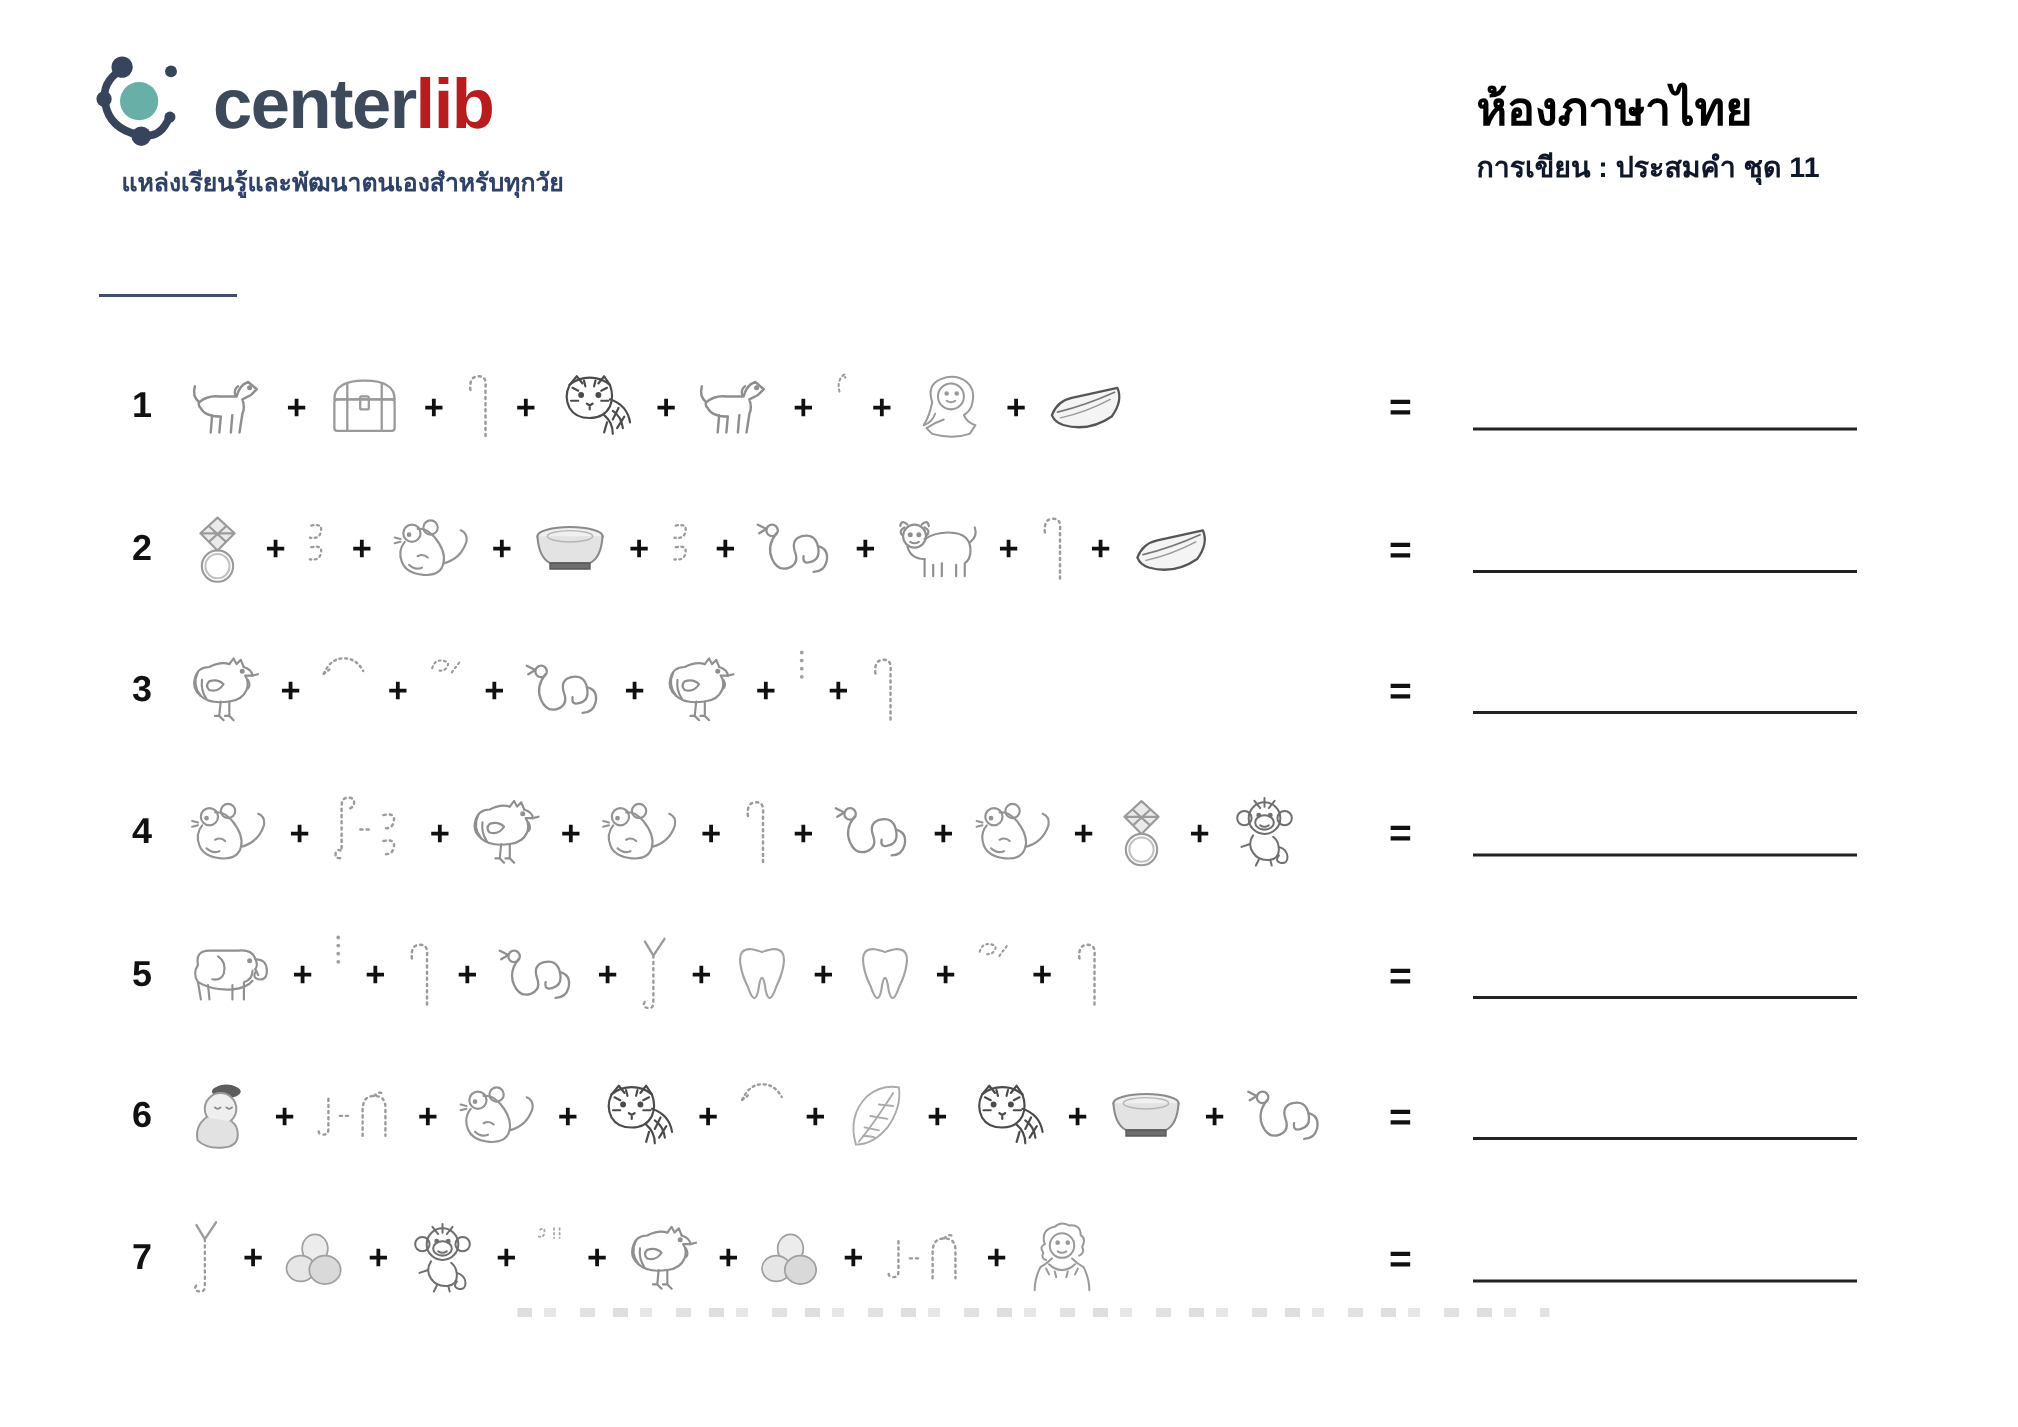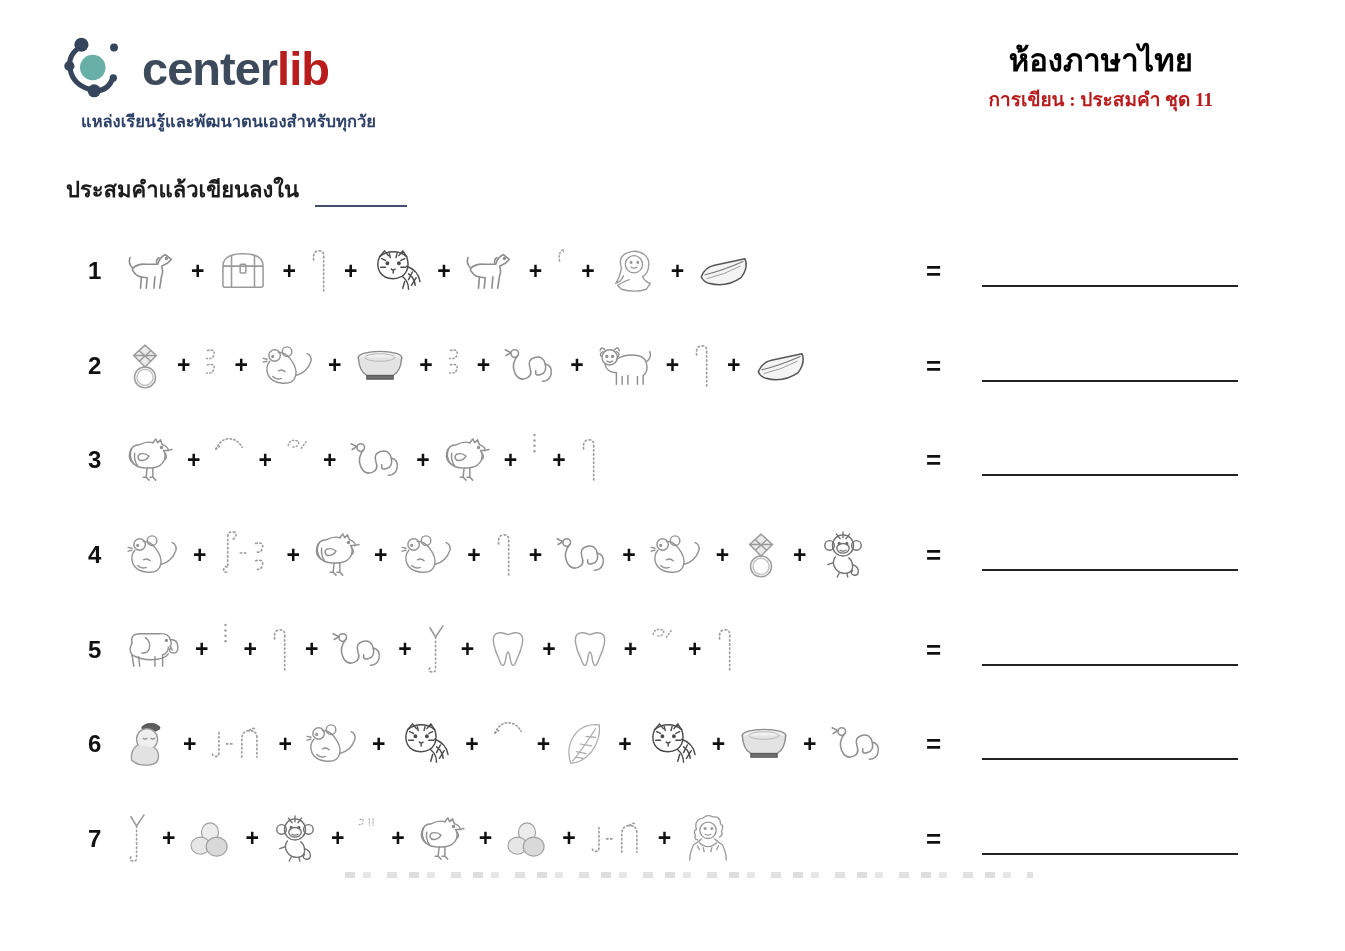--- a/index.html
+++ b/index.html
@@ -6,23 +6,23 @@
   .page{position:relative;width:1345px;height:951px;background:#ffffff;overflow:hidden;
         font-family:"Liberation Sans",sans-serif;color:#111;}
 
   
   .logo-row{position:absolute;left:60px;top:32px;display:flex;align-items:center;gap:8px;}
   .brand{font-size:47px;font-weight:700;letter-spacing:-1px;color:#3d4a5c;line-height:1;}
   .brand .lib{color:#b91c1c;}
   .tagline{position:absolute;left:81px;top:108px;font-size:16.5px;font-weight:700;color:#2e4168;}
 
   
-  .header-right{position:absolute;right:132px;top:42px;text-align:center;font-family:Liberation Serif, serif;}
+  .header-right{position:absolute;right:132px;top:54px;text-align:left;}
   .header-title{font-size:31px;font-weight:700;color:#000;line-height:1.2;}
-  .header-sub{font-size:19px;font-weight:700;color:#b91c1c;margin-top:5px;}
+  .header-sub{font-size:19px;font-weight:700;color:#0f172a;margin-top:5px;}
 
   
   .instruction{position:absolute;left:66px;top:172px;display:flex;align-items:flex-end;gap:16px;}
   .instruction-text{font-size:22px;font-weight:700;color:#1c1c1c;}
   .blank-line{display:inline-block;width:92px;height:24px;border-bottom:2px solid #3f4f6d;}
 
   
   .rows{position:absolute;left:0;top:224px;width:1345px;}
   .row{display:grid;grid-template-columns:38px 800px 34px auto;align-items:center;
        height:94.6px;padding-left:88px;}
@@ -64,21 +64,20 @@
     <span class="brand"><span>center</span><span class="lib">lib</span></span>
   </div>
   <div class="tagline">แหล่งเรียนรู้และพัฒนาตนเองสำหรับทุกวัย</div>
 
   <div class="header-right">
     <div class="header-title">ห้องภาษาไทย</div>
     <div class="header-sub">การเขียน : ประสมคำ ชุด 11</div>
   </div>
 
   <div class="instruction">
-    <span class="instruction-text">ประสมคำแล้วเขียนลงใน</span>
     <span class="blank-line"></span>
   </div>
 
   <div class="rows">
       <div class="row">
         <span class="row-num">1</span>
         <div class="items">
           <span class="icon ic-horse">
             <svg width="52" height="48" viewBox="0 0 54 50">
               <g fill="none" stroke="#8e8e8e" stroke-width="1.7" stroke-linecap="round" stroke-linejoin="round">

